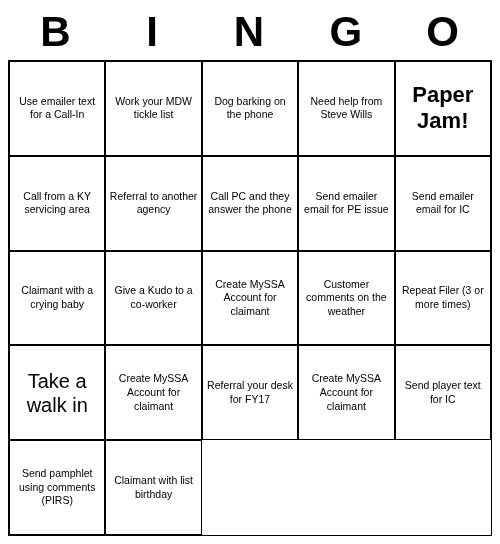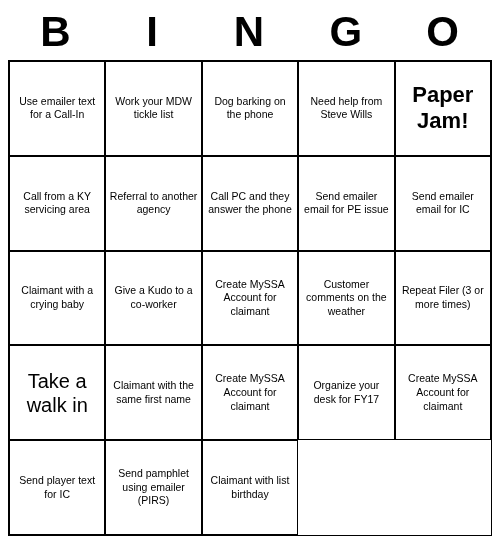--- a/index.html
+++ b/index.html
@@ -76,20 +76,19 @@
     <div class="cell">Referral to another agency</div>
     <div class="cell">Call PC and they answer the phone</div>
     <div class="cell">Send emailer email for PE issue</div>
     <div class="cell">Send emailer email for IC</div>
     <div class="cell">Claimant with a crying baby</div>
     <div class="cell">Give a Kudo to a co-worker</div>
     <div class="cell">Create MySSA Account for claimant</div>
     <div class="cell">Customer comments on the weather</div>
     <div class="cell">Repeat Filer (3 or more times)</div>
     <div class="cell large-text">Take a walk in</div>
-    <div class="cell">Claimant with the same first name</div>
     <div class="cell">Create MySSA Account for claimant</div>
-    <div class="cell">Organize your desk for FY17</div>
+    <div class="cell">Referral your desk for FY17</div>
     <div class="cell">Create MySSA Account for claimant</div>
     <div class="cell">Send player text for IC</div>
-    <div class="cell">Send pamphlet using emailer (PIRS)</div>
+    <div class="cell">Send pamphlet using comments (PIRS)</div>
     <div class="cell">Claimant with list birthday</div>
   </div>
 
 </body></html>

